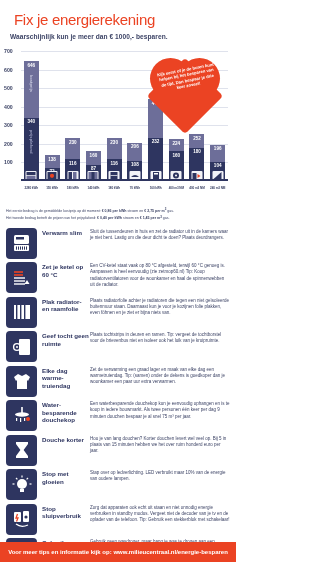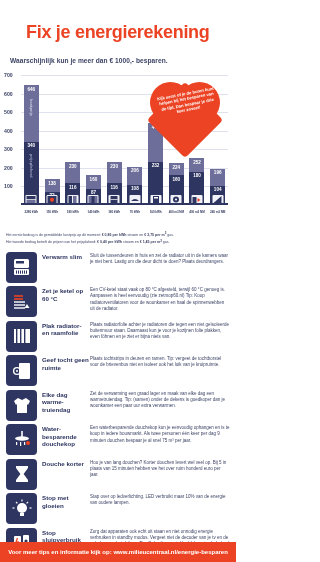--- a/index.html
+++ b/index.html
@@ -7,22 +7,22 @@
     width:236px;height:562px;overflow:hidden;
     background:#ffffff;
     font-family:"Liberation Sans",sans-serif;
     -webkit-font-smoothing:antialiased;
   }
   .page{width:236px;height:562px;position:relative;background:#fff;}
 
   
   .header{background:#ffffff;padding:7px 10px 2px 10px;}
   .title{
-    color:#eb4323;font-size:18px;font-weight:bold;letter-spacing:-0.3px;
-    line-height:18px;margin:16px;
+    color:#eb4323;font-size:15px;font-weight:normal;letter-spacing:-0.3px;
+    line-height:18px;margin:4px;
   }
   .subtitle{
     color:#3d4466;font-size:6.6px;font-weight:bold;margin:3px 0 0 0;
     letter-spacing:0.05px;
   }
 
   
   .chart-wrap{position:relative;height:160px;margin:5px 6px 0 4px;}
   .plot{position:absolute;left:17px;right:2px;top:4px;bottom:26px;}
   .gridline{position:absolute;left:0;right:0;height:1px;background:#dfe2ec;}

